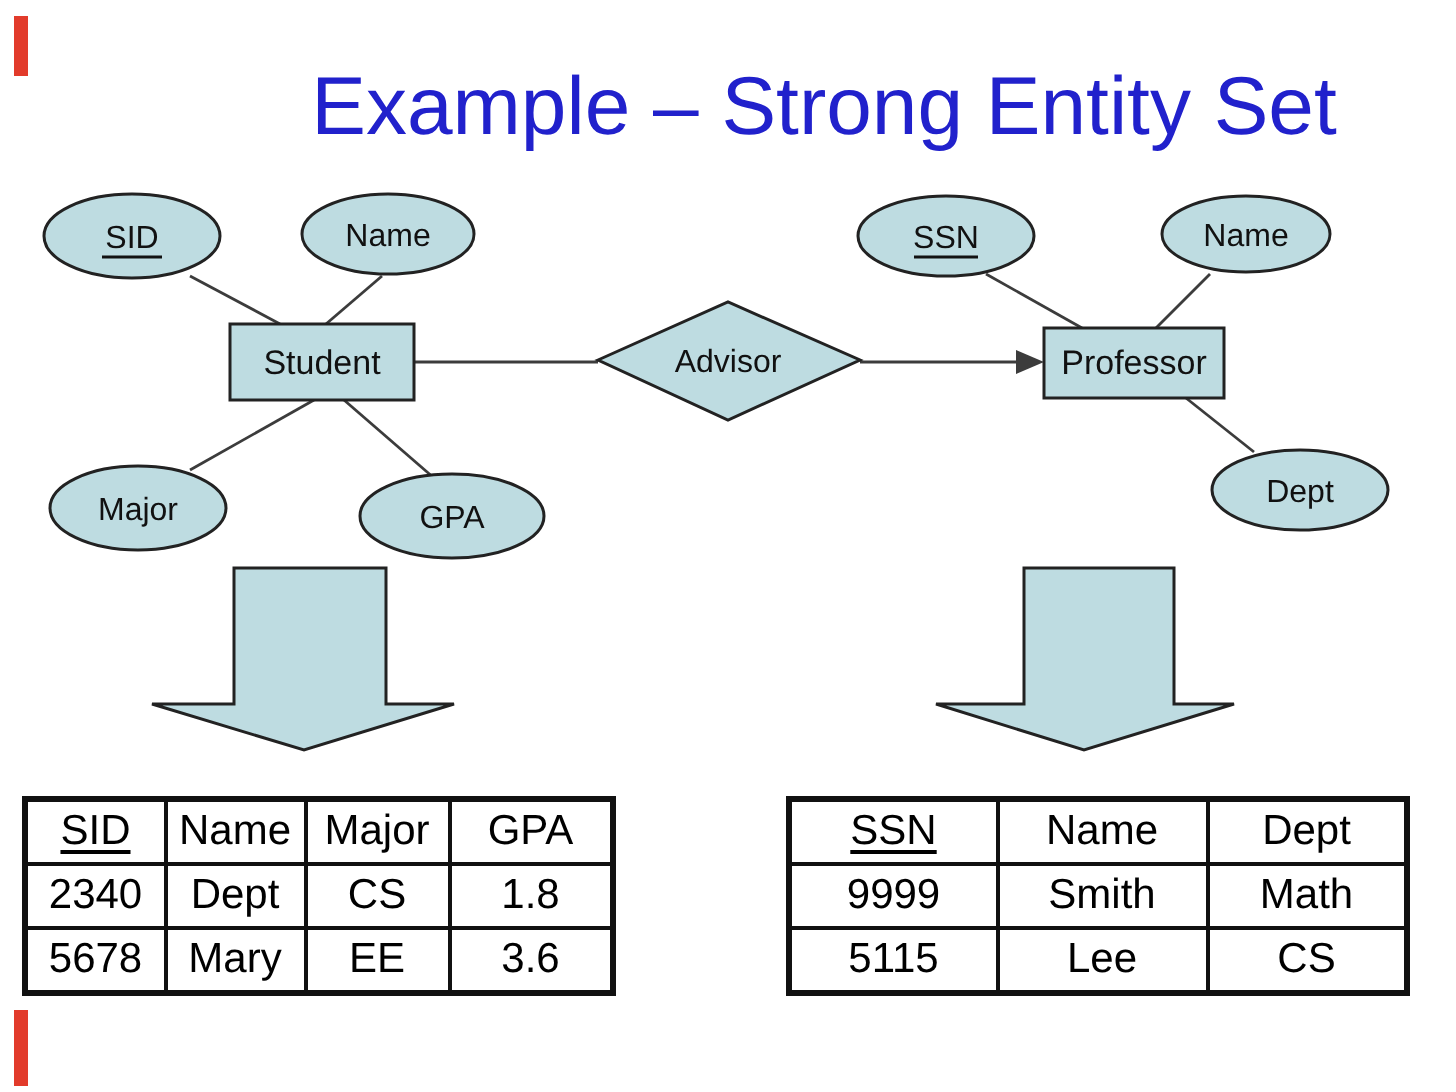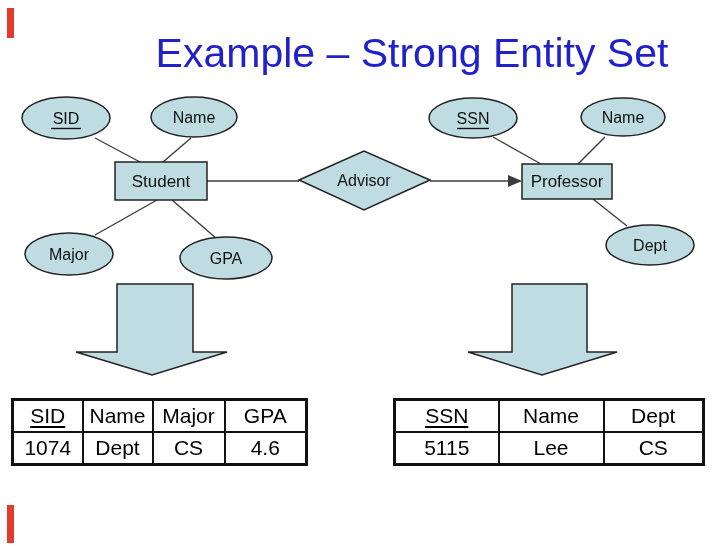--- a/index.html
+++ b/index.html
@@ -87,41 +87,52 @@
         <col style="width:82px">
     </colgroup>
     <tbody>
         <tr>
       <th class="key">SID</th>
       <th>Name</th>
       <th>Major</th>
       <th>GPA</th>
     </tr>
     <tr>
-      <td>1074</td>
+      <td>2340</td>
       <td>Dept</td>
       <td>CS</td>
-      <td>4.6</td>
+      <td>1.8</td>
+    </tr>
+    <tr>
+      <td>5678</td>
+      <td>Mary</td>
+      <td>EE</td>
+      <td>3.6</td>
     </tr>
   </tbody>
     </table>
 
   <table class="data-table" style="left:393px;top:398px;width:309px;">
     <colgroup>
       <col style="width:104px">
         <col style="width:105px">
         <col style="width:100px">
     </colgroup>
     <tbody>
         <tr>
       <th class="key">SSN</th>
       <th>Name</th>
       <th>Dept</th>
     </tr>
     <tr>
+      <td>9999</td>
+      <td>Smith</td>
+      <td>Math</td>
+    </tr>
+    <tr>
       <td>5115</td>
       <td>Lee</td>
       <td>CS</td>
     </tr>
   </tbody>
     </table>
 
 </div>
 
 </body></html>

